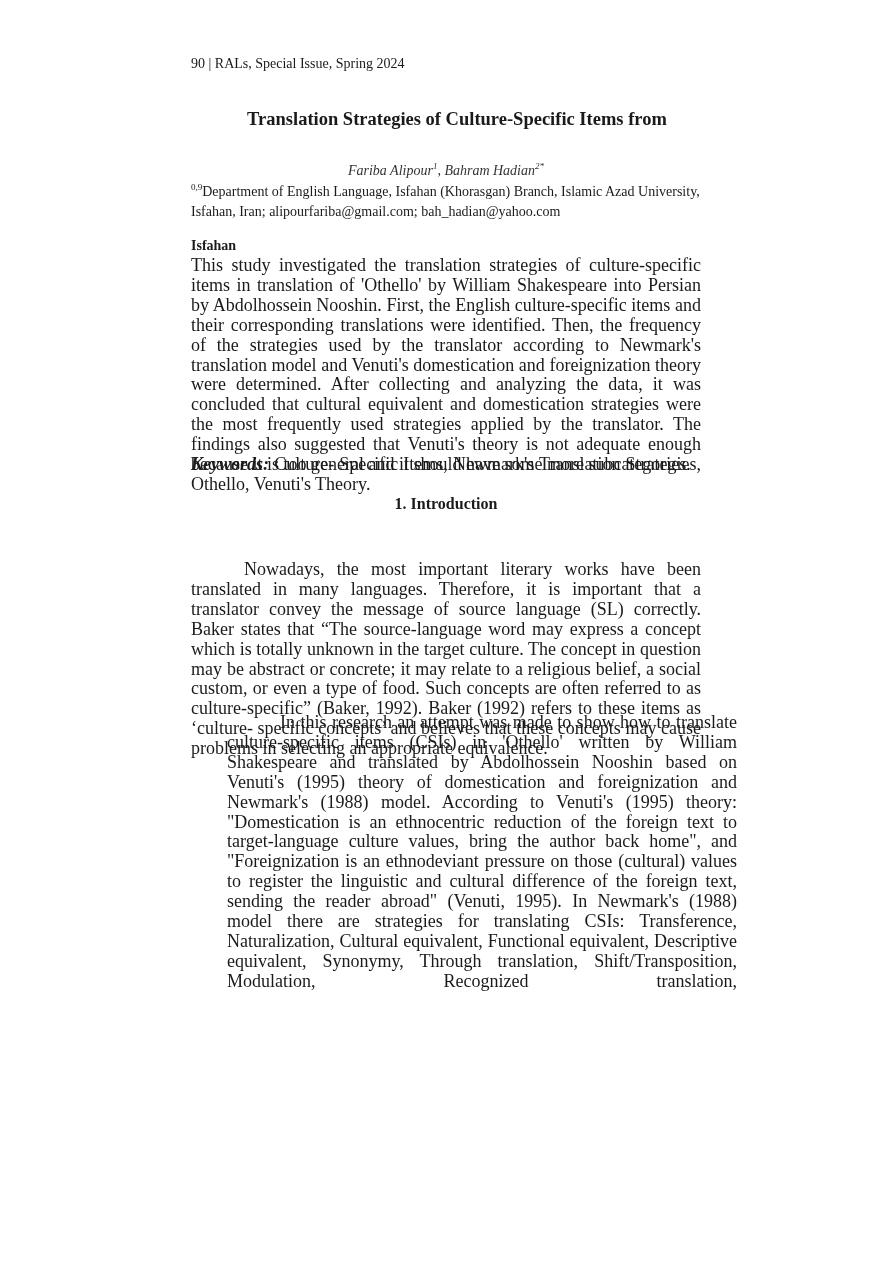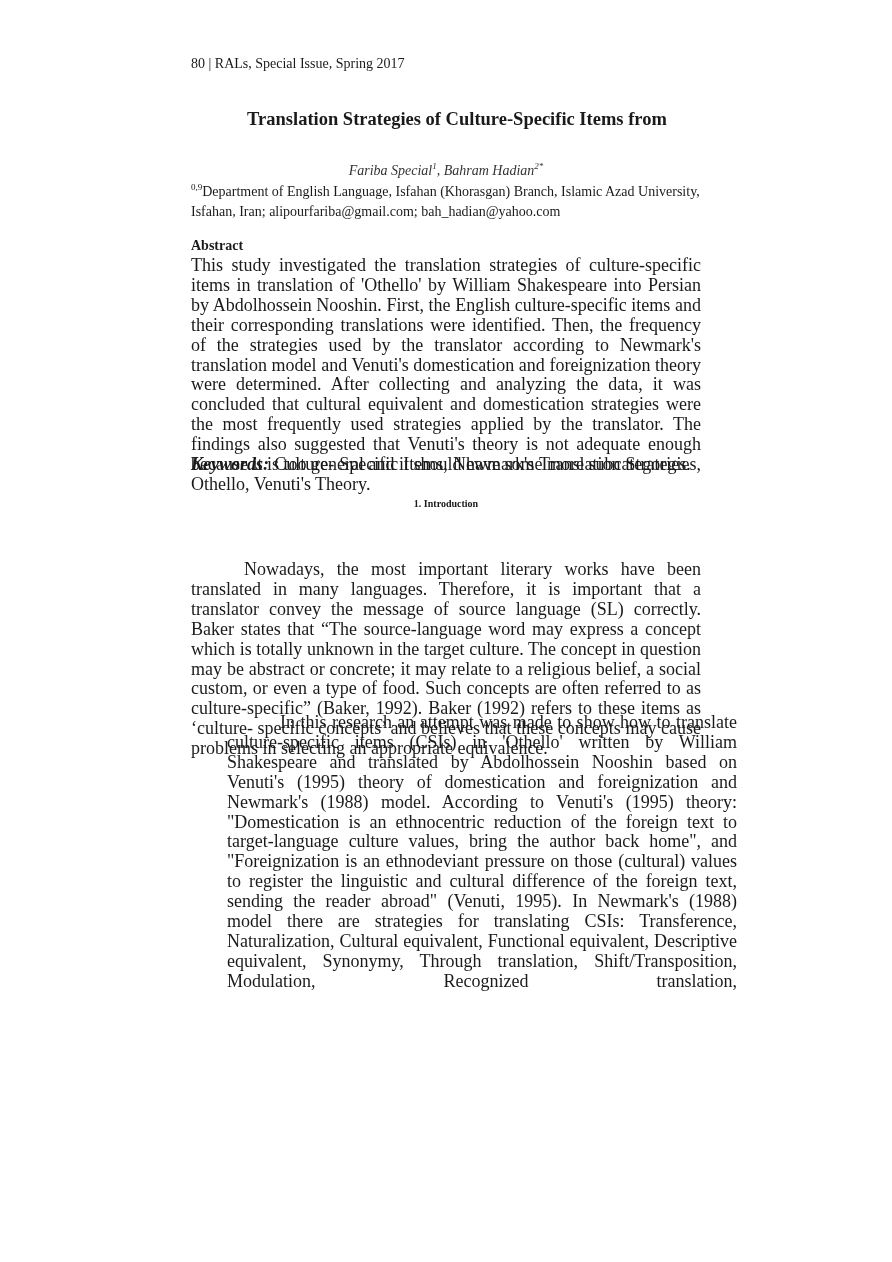--- a/index.html
+++ b/index.html
@@ -15,41 +15,41 @@
       font-style: italic; font-size: 14px; line-height: 18px; color: #333; }
     .authors sup { font-size: 9px; }
     .affil { position: absolute; top: 177px; left: 0; width: 510px; font-size: 14px; line-height: 20px; }
     .affil sup { font-size: 9px; }
     .abstract-head { position: absolute; top: 237px; left: 0; font-weight: bold; font-size: 14px; line-height: 18px; }
     .para { font-size: 18px; line-height: 19.9px; text-align: justify; margin: 0; }
     .abstract { position: absolute; top: 256px; left: 0; width: 510px; }
     .keywords { position: absolute; top: 455px; left: 0; width: 510px; }
     .kw-label { font-weight: bold; font-style: italic; }
     .section-head { position: absolute; top: 495px; left: 0; width: 510px; text-align: center;
-      font-weight: bold; font-size: 10px; line-height: 18px; }
+      font-weight: bold; font-size: 16px; line-height: 18px; }
     .intro1 { position: absolute; top: 528px; left: 0; width: 510px; margin-top: 32px; }
     .intro2 { position: absolute; top: 713px; left: 0; width: 510px; }
     .indent { text-indent: 53px; }
     .last-justify { text-align-last: justify; margin-left: 36px; }
   </style>
 </head>
 <body>
 
 <div class="page">
-  <div class="running-head">80 | RALs, Special Issue, Spring 2017</div>
+  <div class="running-head">90 | RALs, Special Issue, Spring 2024</div>
 
   <div class="title">
     <span class="t1">Translation Strategies of Culture-Specific Items from</span>
   </div>
 
-  <div class="authors"><span>Fariba Special</span><sup>1</sup><span>, </span><span>Bahram Hadian</span><sup>2*</sup></div>
+  <div class="authors"><span>Fariba Alipour</span><sup>1</sup><span>, </span><span>Bahram Hadian</span><sup>2*</sup></div>
 
   <div class="affil"><sup>0,9</sup><span>Department of English Language, Isfahan (Khorasgan) Branch, Islamic Azad University, Isfahan, Iran; alipourfariba@gmail.com; bah_hadian@yahoo.com</span></div>
 
-  <div class="abstract-head">Abstract</div>
+  <div class="abstract-head">Isfahan</div>
   <p class="para abstract">This study investigated the translation strategies of culture-specific items in translation of 'Othello' by William Shakespeare into Persian by Abdolhossein Nooshin. First, the English culture-specific items and their corresponding translations were identified. Then, the frequency of the strategies used by the translator according to Newmark's translation model and Venuti's domestication and foreignization theory were determined. After collecting and analyzing the data, it was concluded that cultural equivalent and domestication strategies were the most frequently used strategies applied by the translator. The findings also suggested that Venuti's theory is not adequate enough because it is too general and it should have some more subcategories.</p>
 
   <p class="para keywords"><span class="kw-label">Keywords:</span><span> Culture- Specific Items, Newmark's Translation Strategies, Othello, Venuti's Theory.</span></p>
 
   <div class="section-head">1. Introduction</div>
   <p class="para intro1 indent">Nowadays, the most important literary works have been translated in many languages. Therefore, it is important that a translator convey the message of source language (SL) correctly. Baker states that “The source-language word may express a concept which is totally unknown in the target culture. The concept in question may be abstract or concrete; it may relate to a religious belief, a social custom, or even a type of food. Such concepts are often referred to as culture-specific” (Baker, 1992). Baker (1992) refers to these items as ‘culture- specific concepts’ and believes that these concepts may cause problems in selecting an appropriate equivalence.</p>
   <p class="para intro2 indent last-justify">In this research an attempt was made to show how to translate culture-specific items (CSIs) in 'Othello' written by William Shakespeare and translated by Abdolhossein Nooshin based on Venuti's (1995) theory of domestication and foreignization and Newmark's (1988) model. According to Venuti's (1995) theory: "Domestication is an ethnocentric reduction of the foreign text to target-language culture values, bring the author back home", and  "Foreignization is an ethnodeviant pressure on those (cultural) values to register the linguistic and cultural difference of the foreign text, sending the reader abroad" (Venuti, 1995). In Newmark's (1988) model there are strategies for translating CSIs: Transference, Naturalization, Cultural equivalent, Functional equivalent, Descriptive equivalent, Synonymy, Through translation, Shift/Transposition, Modulation, Recognized translation,</p>
 </div>
 
 </body></html>

